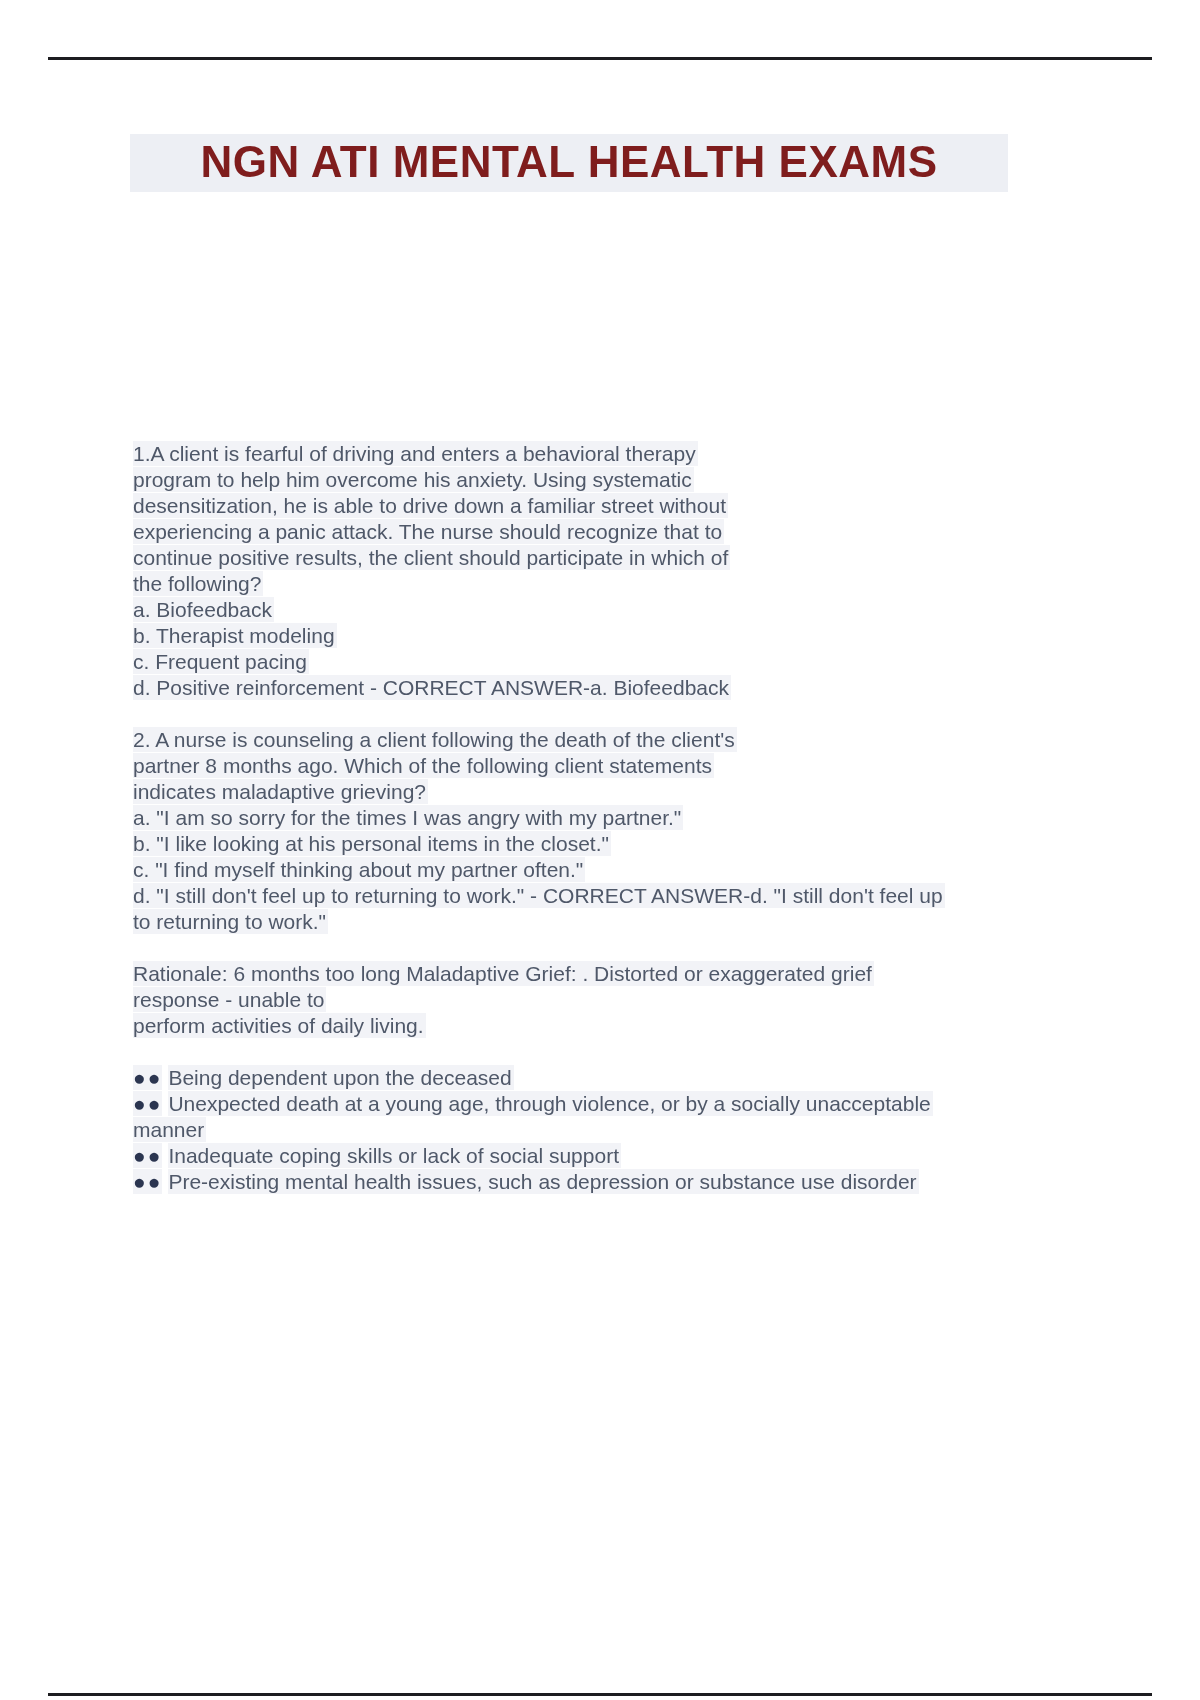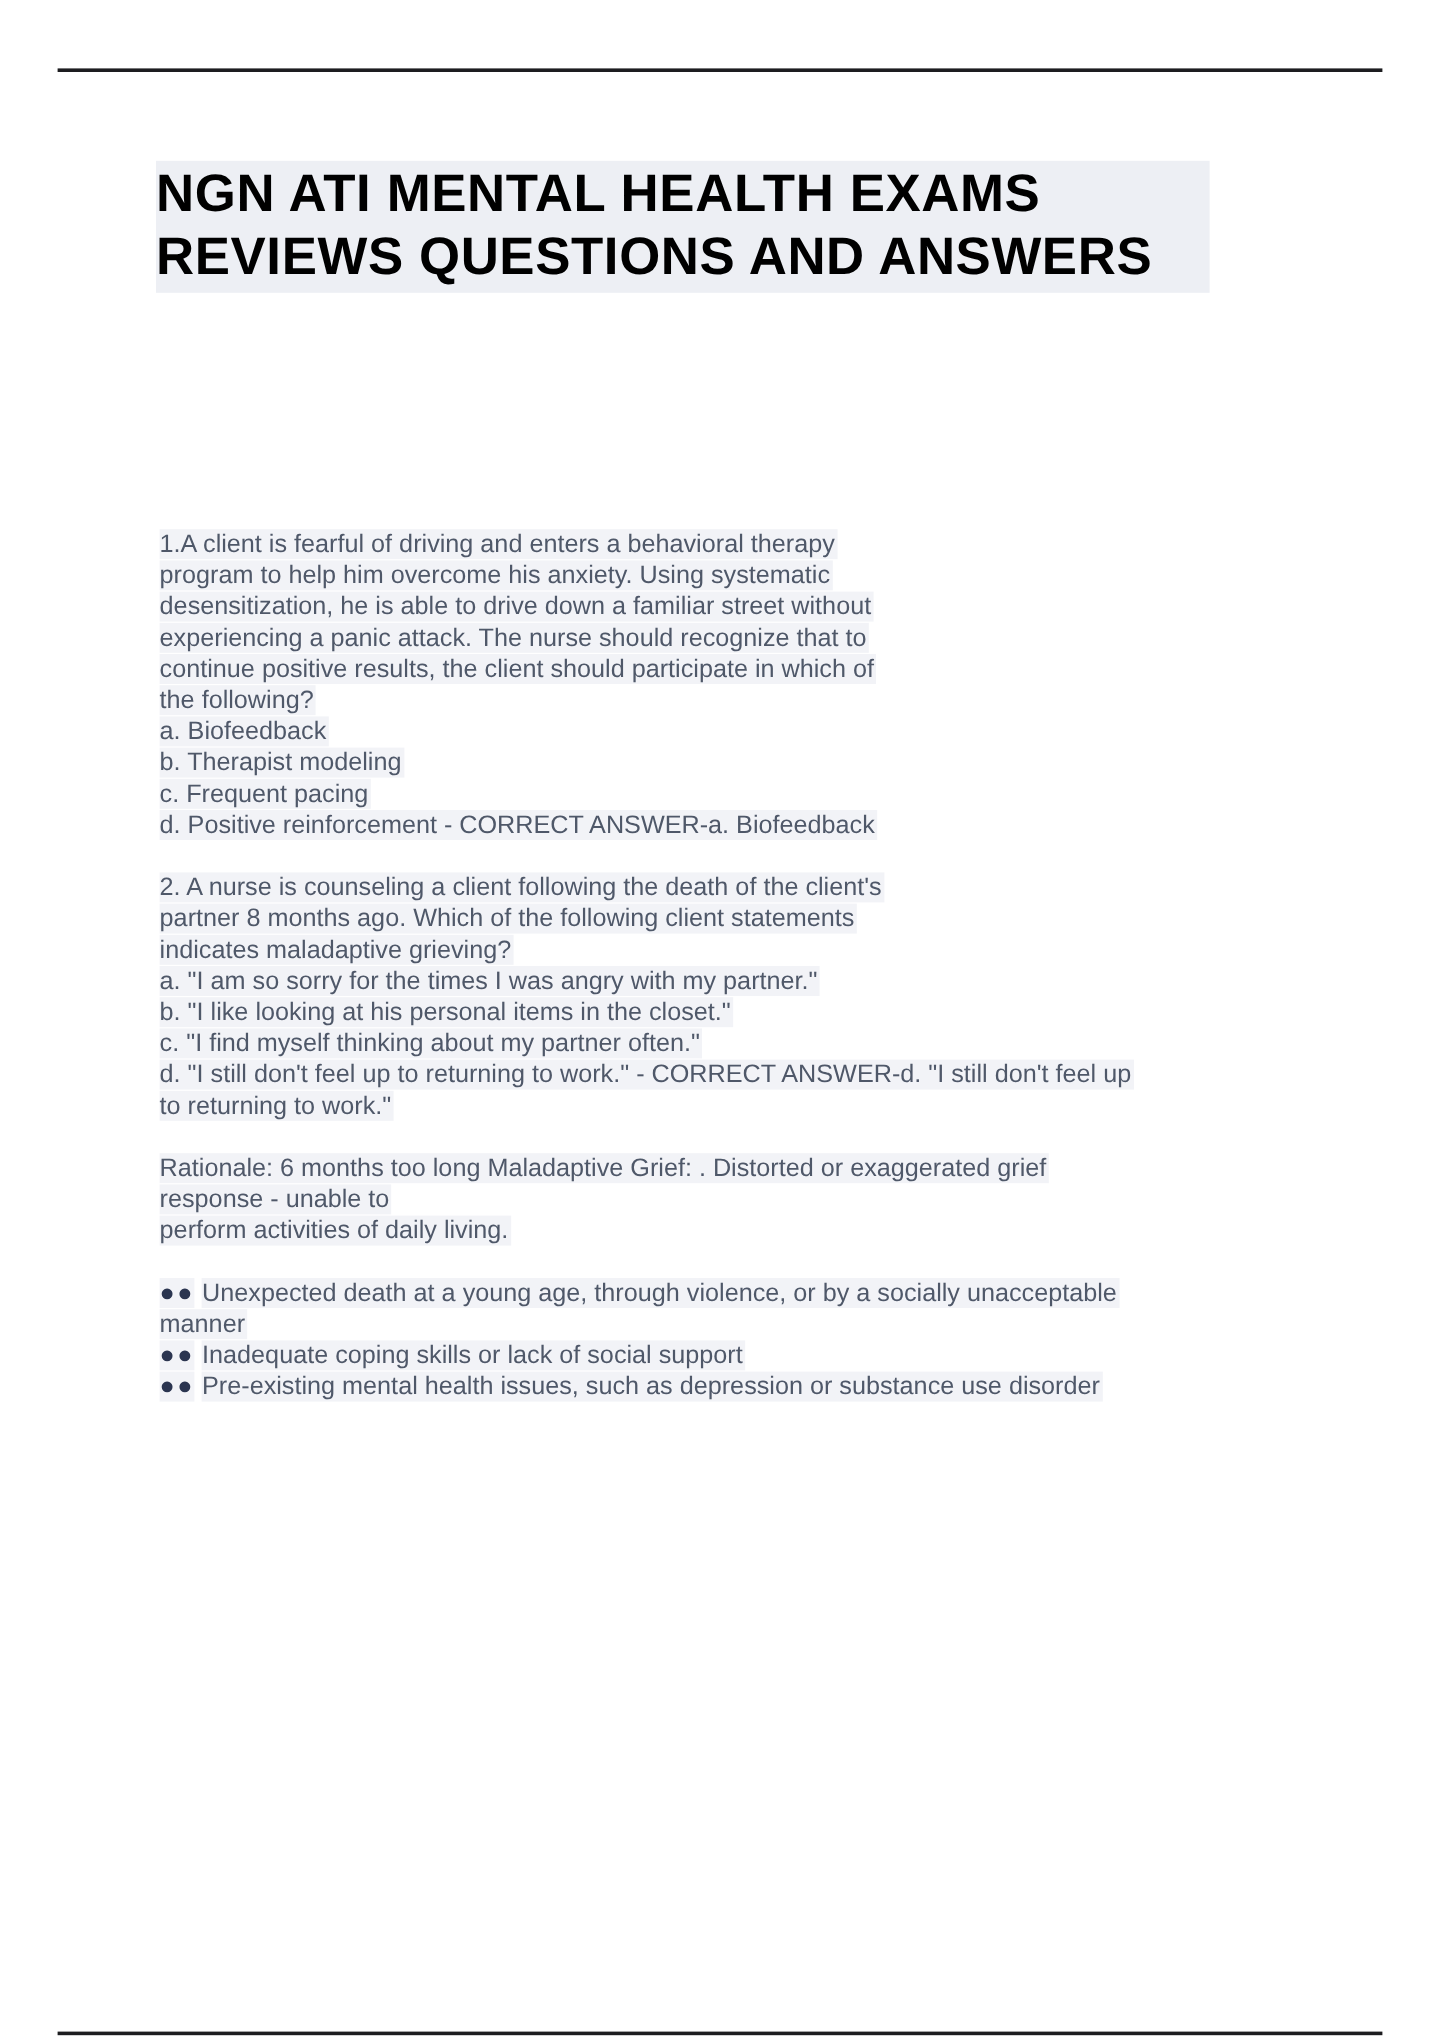--- a/index.html
+++ b/index.html
@@ -5,22 +5,22 @@
   html,body{margin:0;padding:0;}
   body{
     width:1200px;height:1700px;position:relative;background:#ffffff;
     font-family:"Liberation Sans", sans-serif;overflow:hidden;
   }
   .rule{position:absolute;left:48px;width:1104px;height:3px;background:#1d1d20;}
   .rule-top{top:57px;}
   .rule-bottom{top:1693px;}
   .title-block{
     position:absolute;left:130px;top:134px;width:878px;
-    background:#edeff4;text-align:left;
-    color:#000000;font-weight:bold;font-size:44px;line-height:52px;
+    background:#edeff4;text-align:center;
+    color:#7f1d1d;font-weight:bold;font-size:44px;line-height:52px;
     padding:2px 0 4px 0;letter-spacing:0.5px;
   }
   .content{
     position:absolute;left:133px;top:441px;width:1010px;
     font-size:21px;line-height:26px;color:#4f5869;
   }
   .para{margin:0 0 26px 0;}
   .hl{
     background:#f2f3f7;white-space:pre-line;
     -webkit-box-decoration-break:clone;box-decoration-break:clone;
@@ -35,21 +35,20 @@
   }
   .heading-para{margin:0 0 26px 0;letter-spacing:0.2px;}
 </style>
 </head>
 <body>
 
 <div class="rule rule-top"></div>
 
 <div class="title-block">
   <div>NGN ATI MENTAL HEALTH EXAMS</div>
-  <div>REVIEWS QUESTIONS AND ANSWERS</div>
 </div>
 
 <div class="content">
 
   <p class="para"><span class="hl">1.A client is fearful of driving and enters a behavioral therapy
 program to help him overcome his anxiety. Using systematic
 desensitization, he is able to drive down a familiar street without
 experiencing a panic attack. The nurse should recognize that to
 continue positive results, the client should participate in which of
 the following?
@@ -66,20 +65,21 @@
 c. "I find myself thinking about my partner often."
 d. "I still don't feel up to returning to work." - CORRECT ANSWER-d. "I still don't feel up
 to returning to work."</span></p>
 
   <p class="para"><span class="hl">Rationale: 6 months too long Maladaptive Grief: . Distorted or exaggerated grief
 response - unable to
 perform activities of daily living.</span></p>
 
 
   <div class="bullet-list">
+    <div class="bullet-item"><span class="bullet-marker">●●</span><span class="hl">Being dependent upon the deceased</span></div>
     <div class="bullet-item"><span class="bullet-marker">●●</span><span class="hl">Unexpected death at a young age, through violence, or by a socially unacceptable
 manner</span></div>
     <div class="bullet-item"><span class="bullet-marker">●●</span><span class="hl">Inadequate coping skills or lack of social support</span></div>
     <div class="bullet-item"><span class="bullet-marker">●●</span><span class="hl">Pre-existing mental health issues, such as depression or substance use disorder</span></div>
   </div>
 
 
 </div>
 
 <div class="rule rule-bottom"></div>

